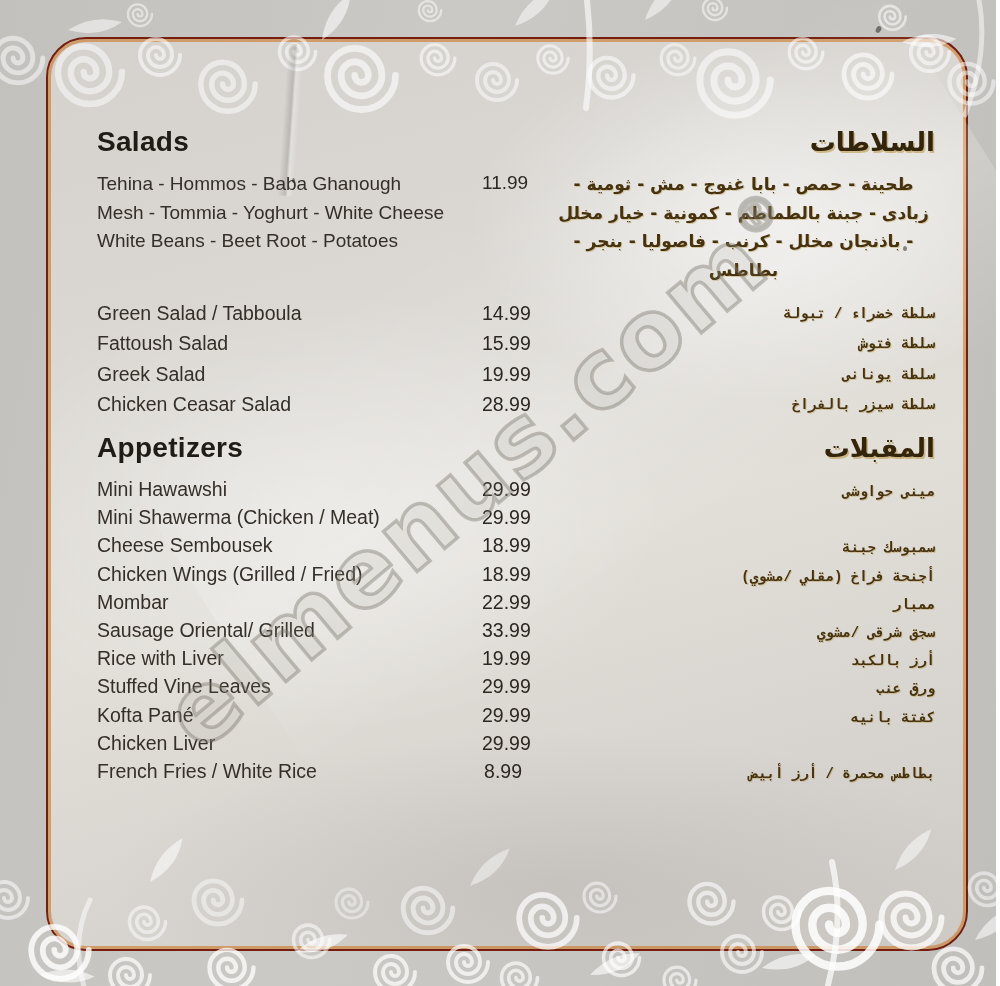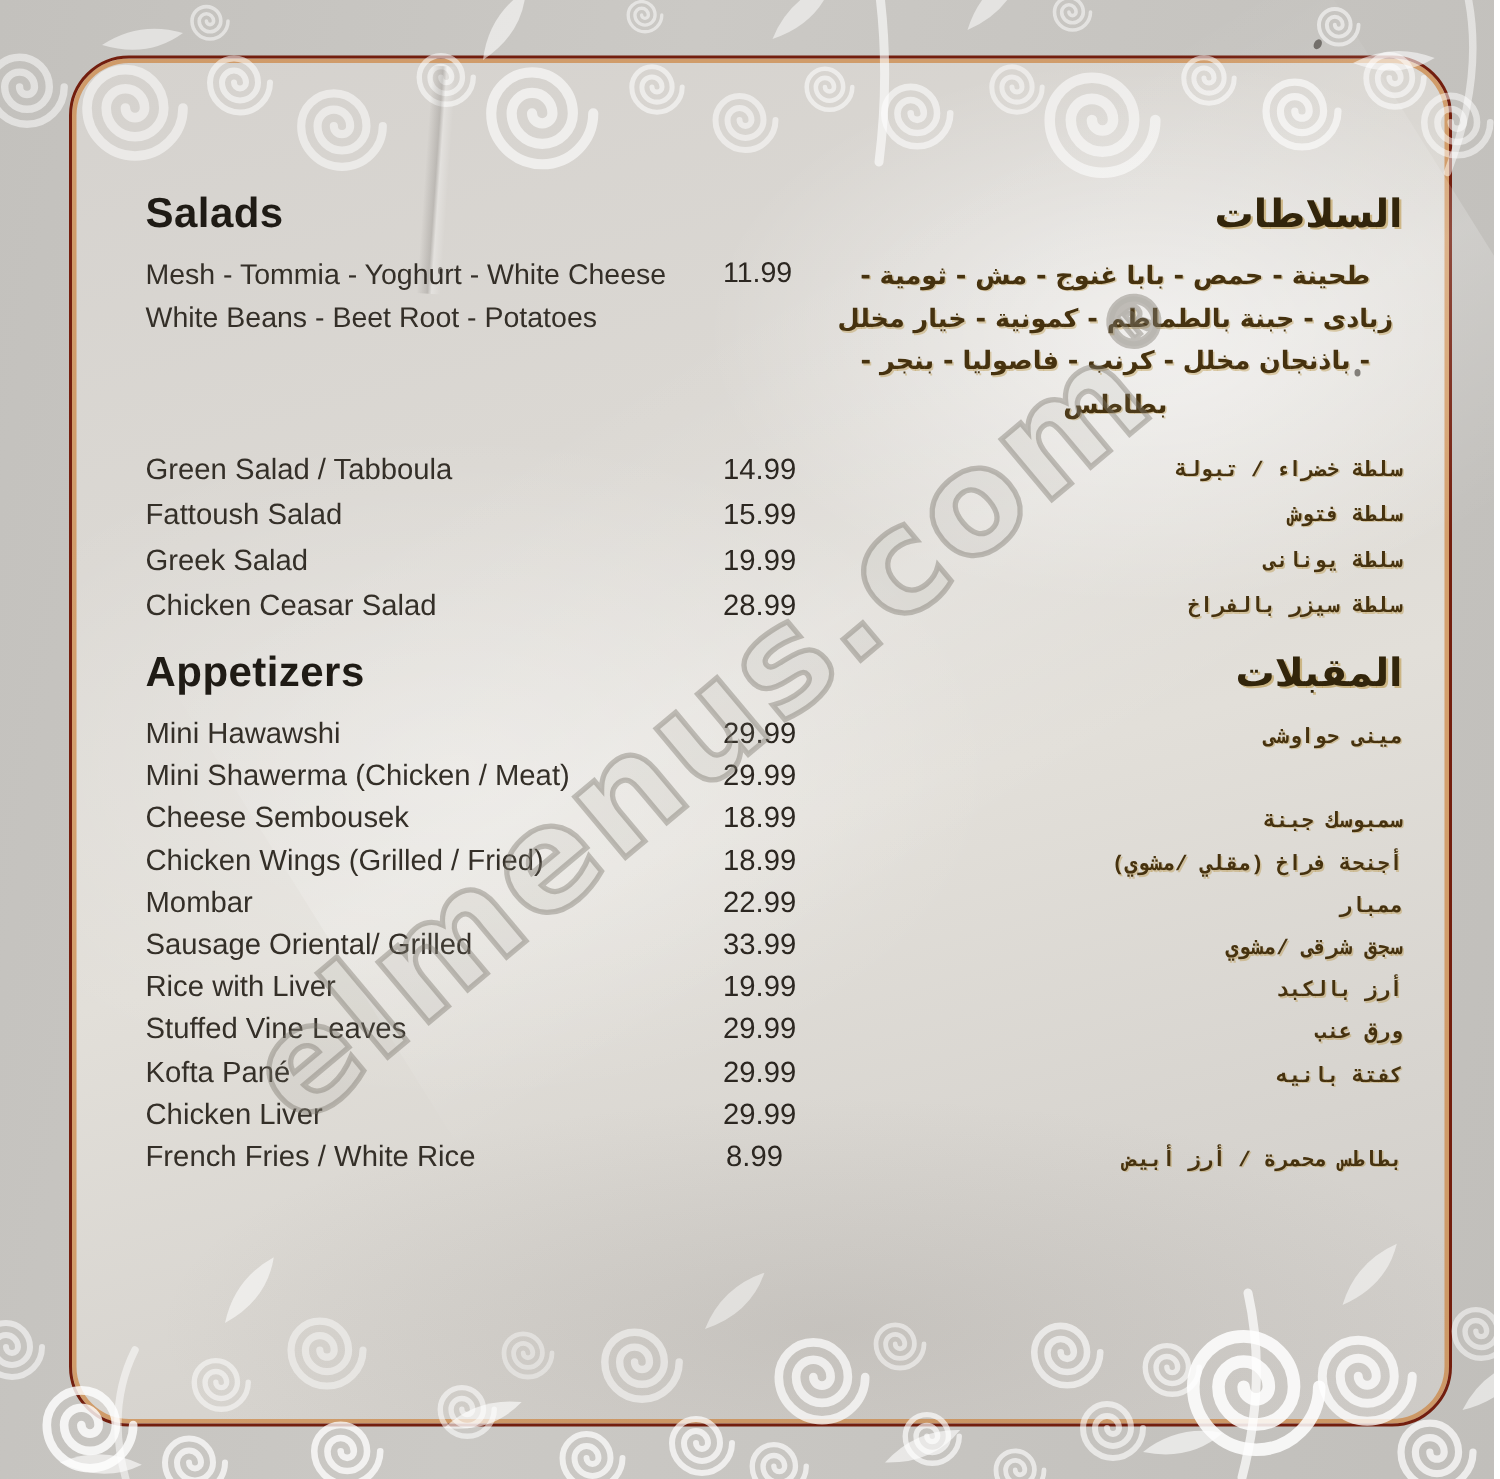--- a/index.html
+++ b/index.html
@@ -148,20 +148,21 @@
 
   <div class="content">
 
     <section>
       <div class="sec-head">
         <h2 class="h-en">Salads</h2>
         <h2 class="h-ar" dir="rtl">السلاطات</h2>
       </div>
       <div class="desc-row">
         <div class="desc-en">
+          <div>Tehina - Hommos - Baba Ghanough</div>
           <div>Mesh - Tommia - Yoghurt - White Cheese</div>
           <div>White Beans - Beet Root - Potatoes</div>
         </div>
         <div class="desc-price">11.99</div>
         <div class="desc-ar" dir="rtl">
           <div>طحينة - حمص - بابا غنوج - مش - ثومية -</div>
           <div>زبادى - جبنة بالطماطم - كمونية - خيار مخلل</div>
           <div>- باذنجان مخلل - كرنب - فاصوليا - بنجر -</div>
           <div>بطاطس</div>
         </div>

